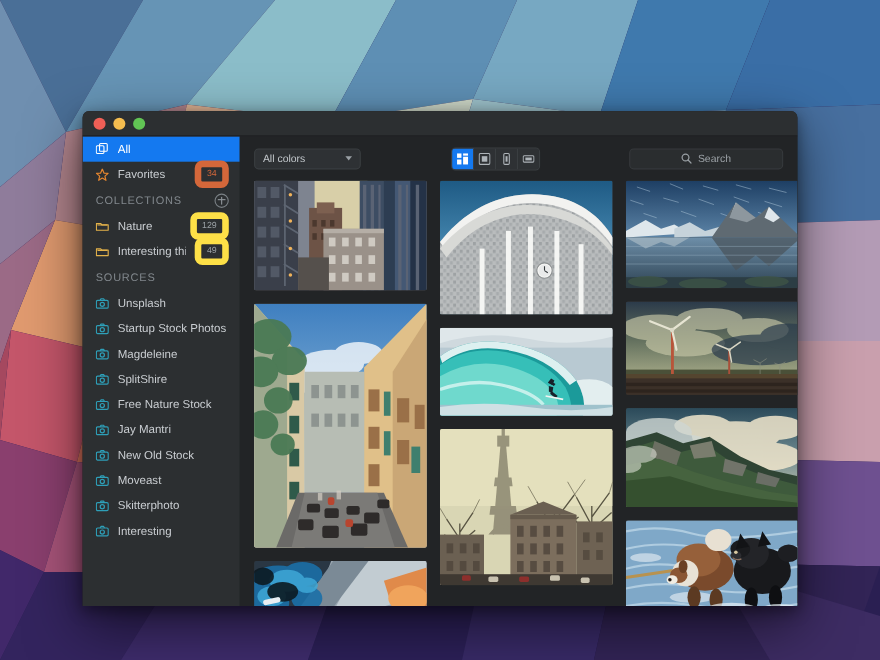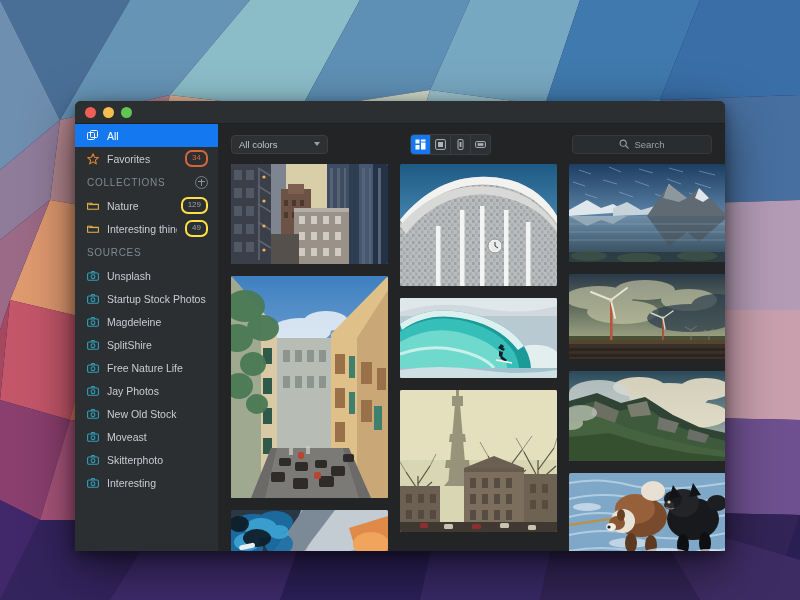--- a/index.html
+++ b/index.html
@@ -108,21 +108,21 @@
     text-transform: uppercase;
     box-sizing: border-box;
   }
   .section-head .label { flex: 1 1 auto; }
 
   .badge {
     font-size: 8px;
     line-height: 1;
     padding: 2.5px 5px 3px;
     border-radius: 7px;
-    border: 2px solid #fde047;
+    border: 6px solid #fde047;
     color: #9aa0a5;
   }
   .badge.fav {
     border-color: #d4673a;
     color: #d4673a;
   }
 
   .plus-btn {
     width: 11px;
     height: 11px;
@@ -390,29 +390,29 @@
             <circle cx="6" cy="6.7" r="1.9" fill="none" stroke="#2e9fb8" stroke-width="1.1"></circle>
           </svg>
           <span class="label">SplitShire</span>
         </div>
         <div class="nav-row">
           <svg class="ico" width="12" height="12" viewBox="0 0 12 12">
             <rect x="0.6" y="3" width="10.8" height="7.2" rx="1.2" fill="none" stroke="#2e9fb8" stroke-width="1.1"></rect>
             <path d="M4 3 L4.8 1.6 H7.2 L8 3" fill="none" stroke="#2e9fb8" stroke-width="1.1" stroke-linejoin="round"></path>
             <circle cx="6" cy="6.7" r="1.9" fill="none" stroke="#2e9fb8" stroke-width="1.1"></circle>
           </svg>
-          <span class="label">Free Nature Life</span>
+          <span class="label">Free Nature Stock</span>
         </div>
         <div class="nav-row">
           <svg class="ico" width="12" height="12" viewBox="0 0 12 12">
             <rect x="0.6" y="3" width="10.8" height="7.2" rx="1.2" fill="none" stroke="#2e9fb8" stroke-width="1.1"></rect>
             <path d="M4 3 L4.8 1.6 H7.2 L8 3" fill="none" stroke="#2e9fb8" stroke-width="1.1" stroke-linejoin="round"></path>
             <circle cx="6" cy="6.7" r="1.9" fill="none" stroke="#2e9fb8" stroke-width="1.1"></circle>
           </svg>
-          <span class="label">Jay Photos</span>
+          <span class="label">Jay Mantri</span>
         </div>
         <div class="nav-row">
           <svg class="ico" width="12" height="12" viewBox="0 0 12 12">
             <rect x="0.6" y="3" width="10.8" height="7.2" rx="1.2" fill="none" stroke="#2e9fb8" stroke-width="1.1"></rect>
             <path d="M4 3 L4.8 1.6 H7.2 L8 3" fill="none" stroke="#2e9fb8" stroke-width="1.1" stroke-linejoin="round"></path>
             <circle cx="6" cy="6.7" r="1.9" fill="none" stroke="#2e9fb8" stroke-width="1.1"></circle>
           </svg>
           <span class="label">New Old Stock</span>
         </div>
         <div class="nav-row">

